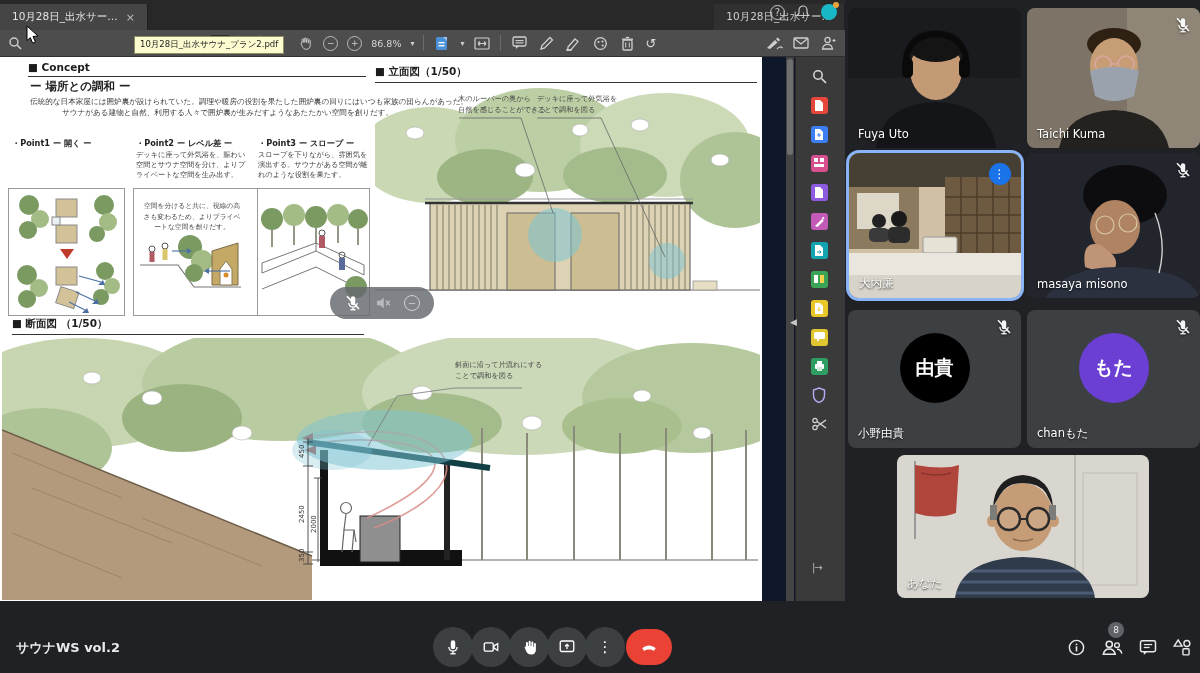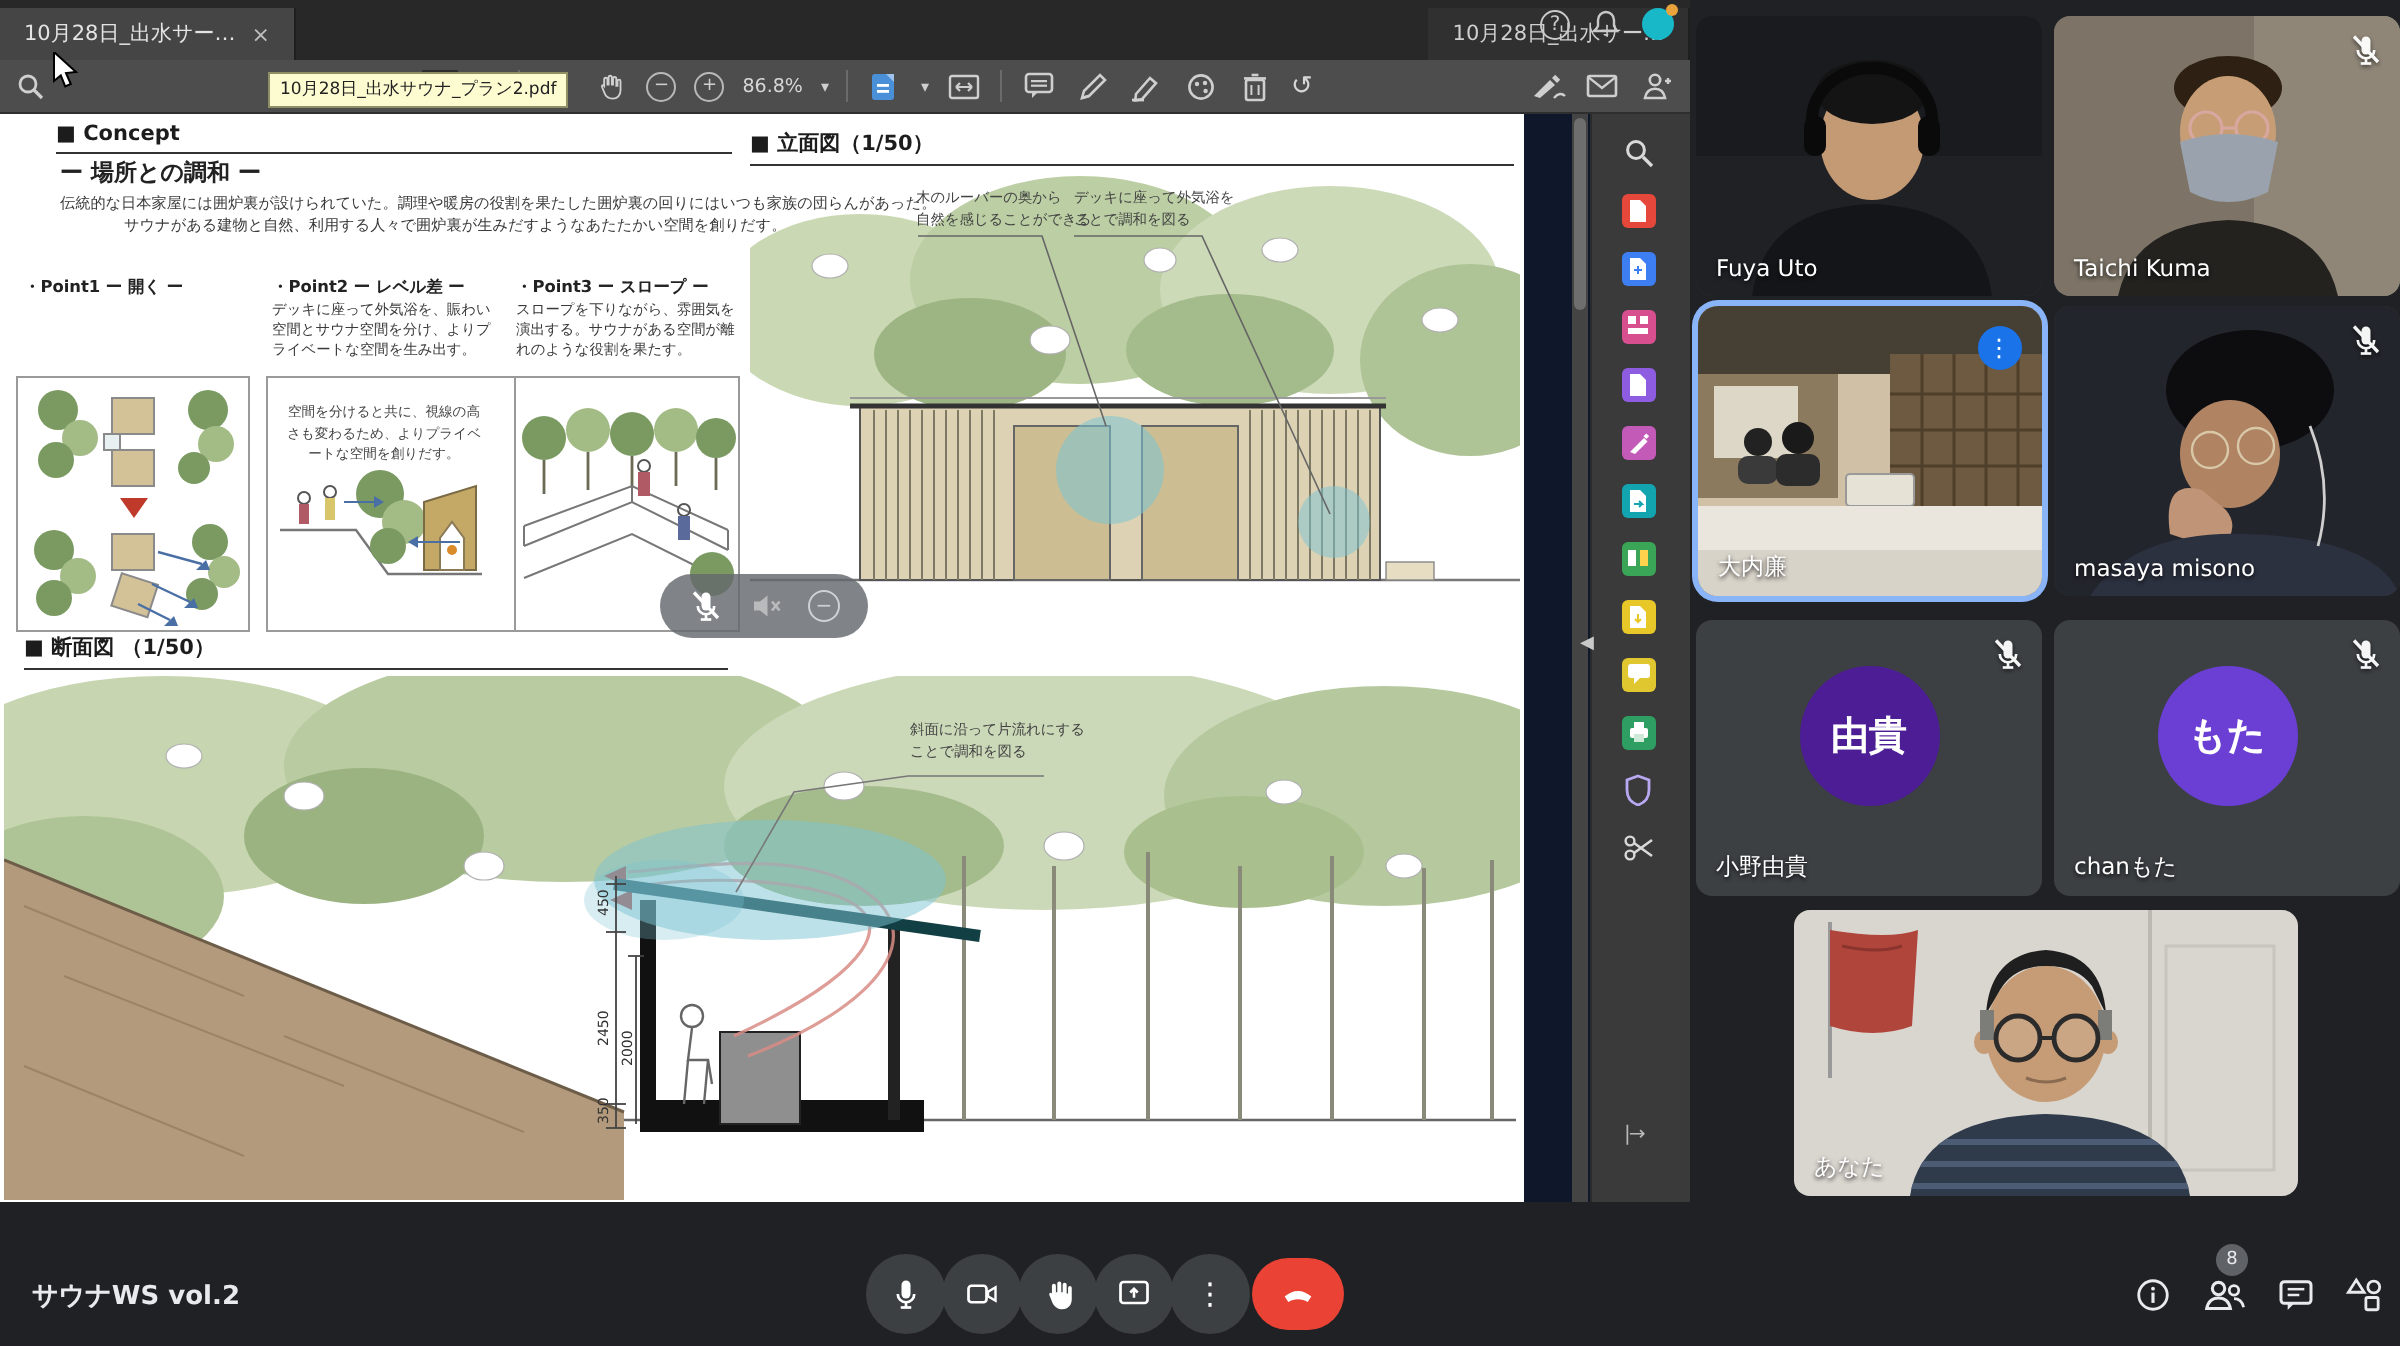--- a/index.html
+++ b/index.html
@@ -686,21 +686,21 @@
         <path d="M12 15a3 3 0 0 0 3-3V6a3 3 0 0 0-6 0v6a3 3 0 0 0 3 3z" fill="#fff"></path>
         <path d="M6.5 12a5.5 5.5 0 0 0 11 0" fill="none" stroke="#fff" stroke-width="1.8"></path>
         <line x1="12" y1="17.5" x2="12" y2="21" stroke="#fff" stroke-width="1.8"></line>
         <line x1="8.5" y1="21" x2="15.5" y2="21" stroke="#fff" stroke-width="1.8"></line>
         <line x1="4" y1="3" x2="20" y2="20" stroke="#fff" stroke-width="2.2"></line>
       </svg>
     <span class="tname">masaya misono</span>
   </div>
 
   <div class="tile" style="left:848px; top:310px; width:173px; height:138px;">
-    <div class="big-avatar" style="background:#4c1d95;">由貴</div>
+    <div class="big-avatar" style="background:#000000;">由貴</div>
     <svg class="mute" viewBox="0 0 24 24">
         <path d="M12 15a3 3 0 0 0 3-3V6a3 3 0 0 0-6 0v6a3 3 0 0 0 3 3z" fill="#fff"></path>
         <path d="M6.5 12a5.5 5.5 0 0 0 11 0" fill="none" stroke="#fff" stroke-width="1.8"></path>
         <line x1="12" y1="17.5" x2="12" y2="21" stroke="#fff" stroke-width="1.8"></line>
         <line x1="8.5" y1="21" x2="15.5" y2="21" stroke="#fff" stroke-width="1.8"></line>
         <line x1="4" y1="3" x2="20" y2="20" stroke="#fff" stroke-width="2.2"></line>
       </svg>
     <span class="tname">小野由貴</span>
   </div>
 

